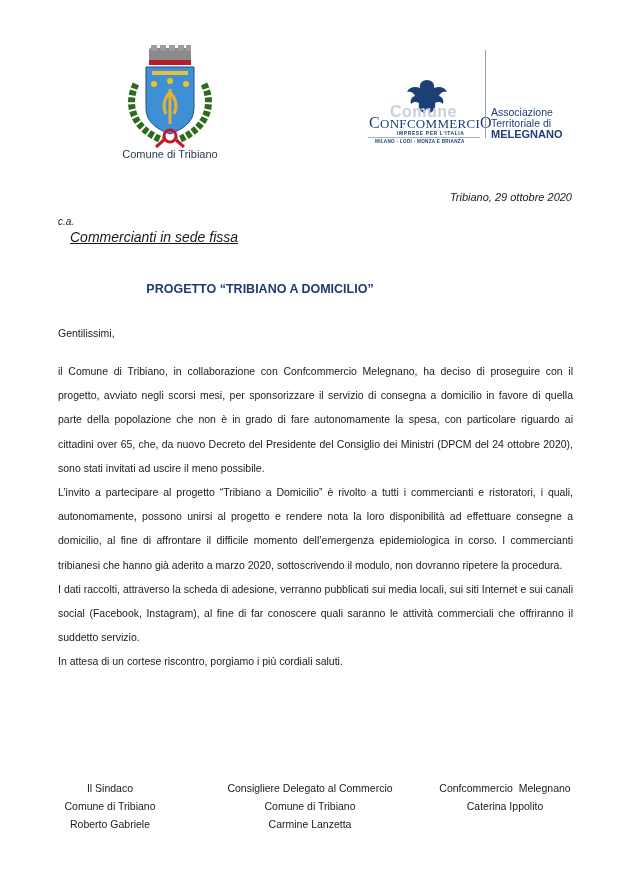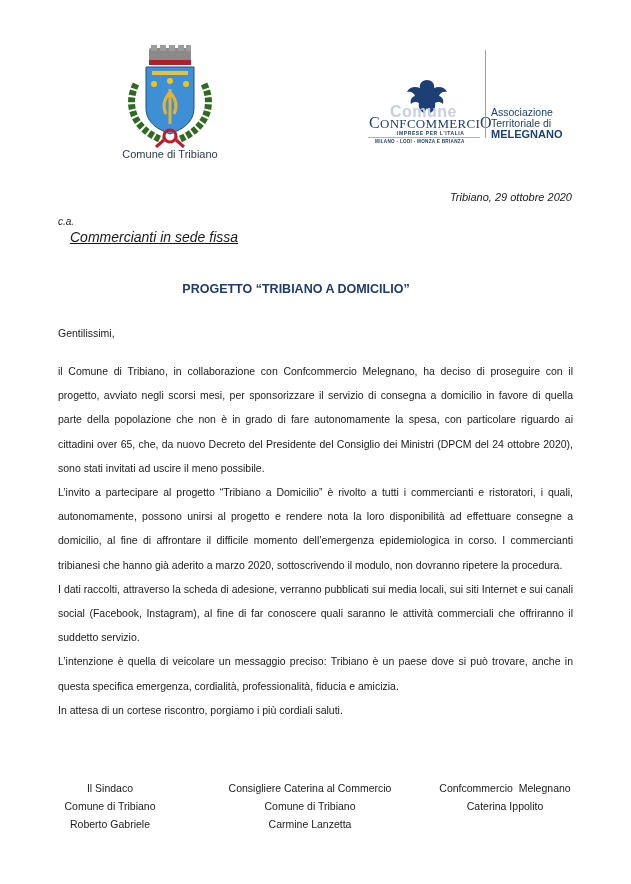--- a/index.html
+++ b/index.html
@@ -19,21 +19,21 @@
   .cc-vrule { position:absolute; left:485px; top:50px; width:1px; height:88px; background:#8fa0bb; }
   .cc-assoc { position:absolute; left:491px; top:107px; font-size:10.5px; line-height:11px; color:#1c3f76; }
   .cc-assoc .strong { font-weight:bold; font-size:11px; }
 
   
   .date { position:absolute; right:59px; top:191px; font-size:11px; font-style:italic; }
   .ca { position:absolute; left:58px; top:216px; font-size:10px; font-style:italic; }
   .recipient { position:absolute; left:58px; top:229px; font-size:14px; font-style:italic; text-decoration:underline;margin-left:12px; }
 
   
-  .title { position:absolute; left:0; width:520px; top:282px; text-align:center; font-size:12.5px; font-weight:bold; color:#1f3a6e;margin-left:36px; }
+  .title { position:absolute; left:0; width:520px; top:282px; text-align:center; font-size:12.5px; font-weight:bold; color:#1f3a6e; }
 
   
   .greeting { position:absolute; left:58px; top:327px; font-size:10.5px; }
   .body { position:absolute; left:58px; top:359px; width:515px; font-size:10.5px; line-height:24.2px; text-align:justify; }
   .body p { margin:0; }
 
   
   .sigs { position:absolute; left:40px; top:779px; width:560px; font-size:10.5px; line-height:18px; }
   .sig { position:absolute; top:0; text-align:center; }
   .sig1 { left:10px; width:120px; }
@@ -89,32 +89,31 @@
   <div class="ca">c.a.</div>
   <div class="recipient">Commercianti in sede fissa</div>
 
   <div class="title">PROGETTO “TRIBIANO A DOMICILIO”</div>
 
   <div class="greeting">Gentilissimi,</div>
   <div class="body">
     <p>il Comune di Tribiano, in collaborazione con Confcommercio Melegnano, ha deciso di proseguire con il progetto, avviato negli scorsi mesi, per sponsorizzare il servizio di consegna a domicilio in favore di quella parte della popolazione che non è in grado di fare autonomamente la spesa, con particolare riguardo ai cittadini over 65, che, da nuovo Decreto del Presidente del Consiglio dei Ministri (DPCM del 24 ottobre 2020), sono stati invitati ad uscire il meno possibile.</p>
     <p>L’invito a partecipare al progetto “Tribiano a Domicilio” è rivolto a tutti i commercianti e ristoratori, i quali, autonomamente, possono unirsi al progetto e rendere nota la loro disponibilità ad effettuare consegne a domicilio, al fine di affrontare il difficile momento dell’emergenza epidemiologica in corso. I commercianti tribianesi che hanno già aderito a marzo 2020, sottoscrivendo il modulo, non dovranno ripetere la procedura.</p>
     <p>I dati raccolti, attraverso la scheda di adesione, verranno pubblicati sui media locali, sui siti Internet e sui canali social (Facebook, Instagram), al fine di far conoscere quali saranno le attività commerciali che offriranno il suddetto servizio.</p>
-    <p>L’intenzione è quella di veicolare un messaggio preciso: Tribiano è un paese dove si può trovare, anche in questa specifica emergenza, cordialità, professionalità, fiducia e amicizia.</p>
     <p>In attesa di un cortese riscontro, porgiamo i più cordiali saluti.</p>
   </div>
 
   <div class="sigs">
     <div class="sig sig1">
       <div>Il Sindaco</div>
       <div>Comune di Tribiano</div>
       <div>Roberto Gabriele</div>
     </div>
     <div class="sig sig2">
-      <div>Consigliere Caterina al Commercio</div>
+      <div>Consigliere Delegato al Commercio</div>
       <div>Comune di Tribiano</div>
       <div>Carmine Lanzetta</div>
     </div>
     <div class="sig sig3">
       <div style="white-space:pre">Confcommercio  Melegnano</div>
       <div>Caterina Ippolito</div>
     </div>
   </div>
 </div>
 

